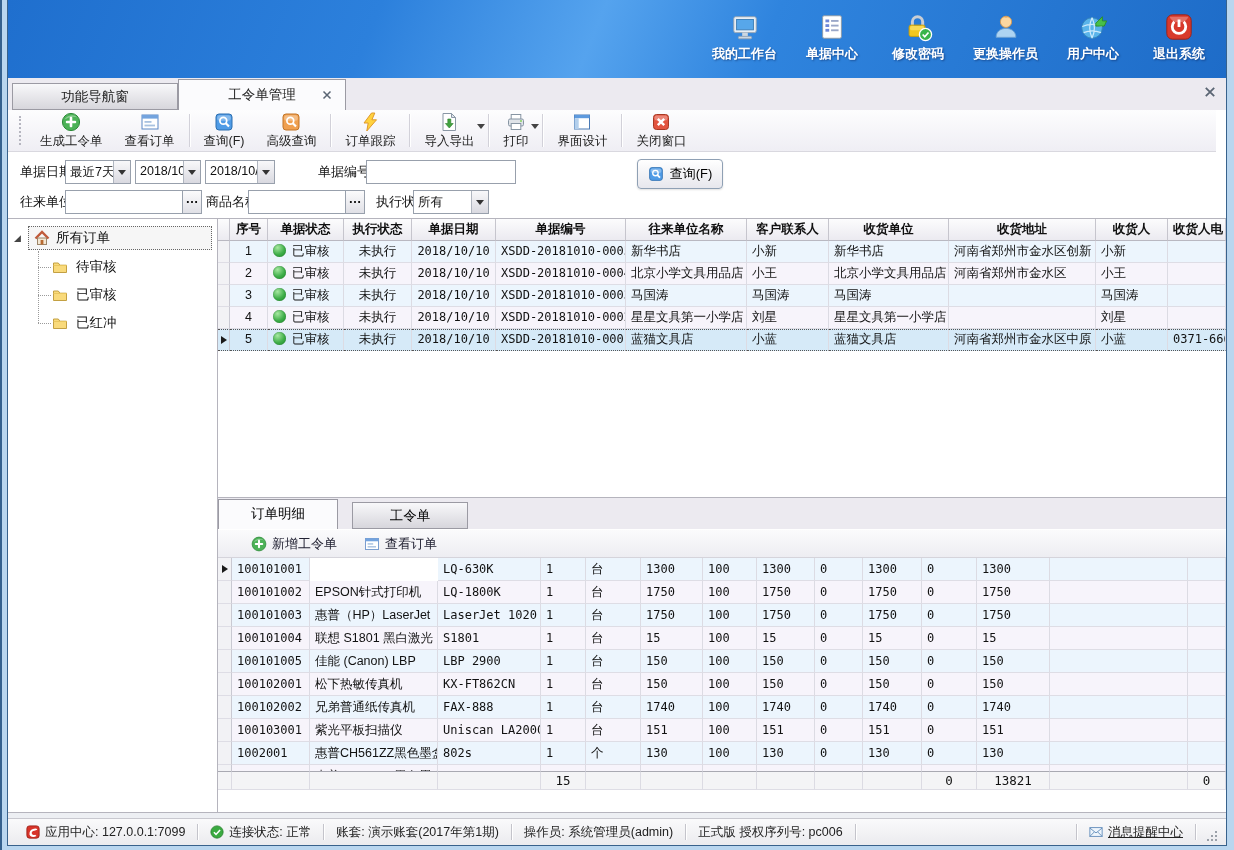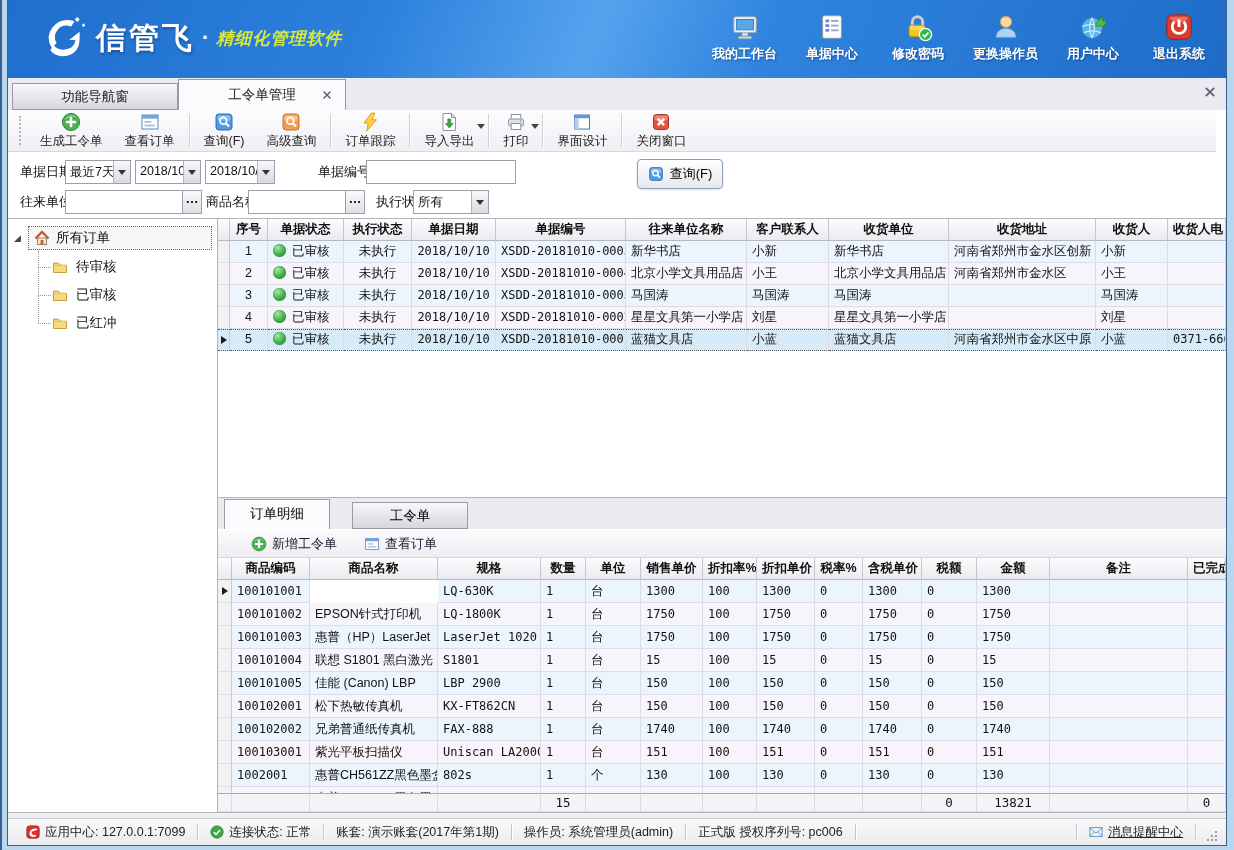--- a/index.html
+++ b/index.html
@@ -89,21 +89,21 @@
   .sel .cell{background:#d6eaf8;border-top:1px dotted #555;border-bottom:1px dotted #555;line-height:19px;}
   .marker{width:0;height:0;border-left:6px solid #1a1a1a;border-top:4px solid transparent;border-bottom:4px solid transparent;}
   .ball{display:inline-block;width:13px;height:13px;border-radius:50%;vertical-align:-2px;margin-right:6px;
     background:radial-gradient(circle at 35% 28%,#a6e8a0,#3fae49 55%,#1d8a28);box-shadow:inset 0 0 1px #166a1d;}
   .m{font-family:"DejaVu Sans Mono","Liberation Mono",monospace;font-size:12px;}
   .ac{text-align:center;} .al{text-align:left;}
 
   
   .detail-tabs{position:absolute;top:279px;left:0;width:100%;height:31px;background:#eceaf0;}
   .dtab{position:absolute;box-sizing:border-box;text-align:center;font-size:13.5px;cursor:pointer;}
-  .dtab-active{left:6px;top:1px;width:106px;height:30px;line-height:28px;background:#fbfbfd;
+  .dtab-active{left:0;top:1px;width:120px;height:30px;line-height:28px;background:#fbfbfd;
     border:1px solid #9b9aa3;border-bottom:none;z-index:2;}
   .dtab-inactive{left:134px;top:4px;width:116px;height:27px;line-height:25px;
     background:linear-gradient(#f8f8fa,#d7d6dc);border:1px solid #9b9aa3;}
   .detail-toolbar{position:absolute;top:310px;left:0;width:100%;height:29px;box-sizing:border-box;
     background:linear-gradient(#fbfbfc,#ededf2);border-bottom:1px solid #d5d4db;border-top:1px solid #fff;
     display:flex;align-items:center;padding-left:8px;font-size:13px;color:#223;}
   .dt-item{display:flex;align-items:center;gap:5px;padding:0 10px;cursor:pointer;white-space:nowrap;}
   .items-grid{position:absolute;top:339px;left:0;width:100%;height:255px;background:#fff;overflow:hidden;}
   .irow{height:23px;}
   .irow .cell{line-height:22px;}
@@ -125,33 +125,20 @@
   .grip{margin:0 2px 0 10px;width:12px;height:12px;display:inline-flex;align-self:flex-end;margin-bottom:3px;}
   .ic svg{display:block;}
 </style>
 </head>
 <body>
 
 <div class="stage">
   <div class="window">
 
     <div class="topbar">
-      <div class="logo">
-        <span class="logo-mark ic" id="logoMark">
-            <svg viewBox="0 0 44 44" width="46" height="46" xmlns="http://www.w3.org/2000/svg">
-              <path d="M31 6 Q18 2 10 12 Q3 21 9 31 L14 27 Q10 20 15 14 Q20 8 28 11 z" fill="#fff"></path>
-              <path d="M36 16 L26 24 L32 24 Q31 32 22 33 Q14 34 11 28 L8 34 Q14 41 24 39 Q36 36 36 22 z" fill="#fff"></path>
-              <rect x="32" y="2.5" width="3.4" height="3.4" fill="#fff" transform="rotate(45 33.7 4.2)"></rect>
-              <rect x="38.5" y="8.5" width="2.4" height="2.4" fill="#fff" transform="rotate(45 39.7 9.7)"></rect>
-            </svg>
-          </span>
-        <span class="logo-title">信管飞</span>
-        <span class="logo-dot">·</span>
-        <span class="logo-sub">精细化管理软件</span>
-      </div>
       <div class="topbar-actions" id="topbarActions">
           <div class="top-action">
             <span class="ic i30">
               <svg viewBox="0 0 32 32" width="30" height="30" xmlns="http://www.w3.org/2000/svg">
                 <rect x="4" y="5" width="24" height="17" rx="2" fill="#e8eef4" stroke="#93a3b3"></rect>
                 <rect x="7" y="8" width="18" height="11" fill="#57a7ea" stroke="#3d7fb8"></rect>
                 <rect x="13" y="22" width="6" height="4" fill="#cdd8e2"></rect>
                 <rect x="9" y="26" width="14" height="2.5" rx="1" fill="#cdd8e2" stroke="#9aa9b8"></rect>
               </svg>
             </span>
@@ -557,37 +544,20 @@
                   <rect x="2" y="3" width="16" height="14" fill="#fff" stroke="#5b87c5"></rect>
                   <rect x="2" y="3" width="16" height="3.6" fill="#73a3de"></rect>
                   <rect x="4.5" y="9" width="7" height="1.8" fill="#a9c2e0"></rect>
                   <rect x="4.5" y="12.6" width="10.5" height="1.8" fill="#a9c2e0"></rect>
                 </svg>
               </span>
               <span>查看订单</span>
             </div>
           </div>
         <div class="items-grid" id="itemsGrid">
-            <div class="grow ghead">
-              <div class="cell gut" style="width: 14px;"></div>
-              <div class="cell" style="width: 78px;">商品编码</div>
-              <div class="cell" style="width: 128px;">商品名称</div>
-              <div class="cell" style="width: 103px;">规格</div>
-              <div class="cell" style="width: 45px;">数量</div>
-              <div class="cell" style="width: 55px;">单位</div>
-              <div class="cell" style="width: 62px;">销售单价</div>
-              <div class="cell" style="width: 54px;">折扣率%</div>
-              <div class="cell" style="width: 58px;">折扣单价</div>
-              <div class="cell" style="width: 48px;">税率%</div>
-              <div class="cell" style="width: 59px;">含税单价</div>
-              <div class="cell" style="width: 55px;">税额</div>
-              <div class="cell" style="width: 73px;">金额</div>
-              <div class="cell" style="width: 138px;">备注</div>
-              <div class="cell" style="width: 38px;">已完成</div>
-            </div>
             <div class="grow irow odd">
               <div class="cell gut" style="width: 14px;">
                 <span class="marker"></span>
               </div>
               <div class="cell al m" style="width: 78px;">100101001</div>
               <div class="cell al" style="width: 128px; margin-top: 32px;">EPSON LQ-630K</div>
               <div class="cell al m" style="width: 103px;">LQ-630K</div>
               <div class="cell al m" style="width: 45px;">1</div>
               <div class="cell al" style="width: 55px;">台</div>
               <div class="cell al m" style="width: 62px;">1300</div>

